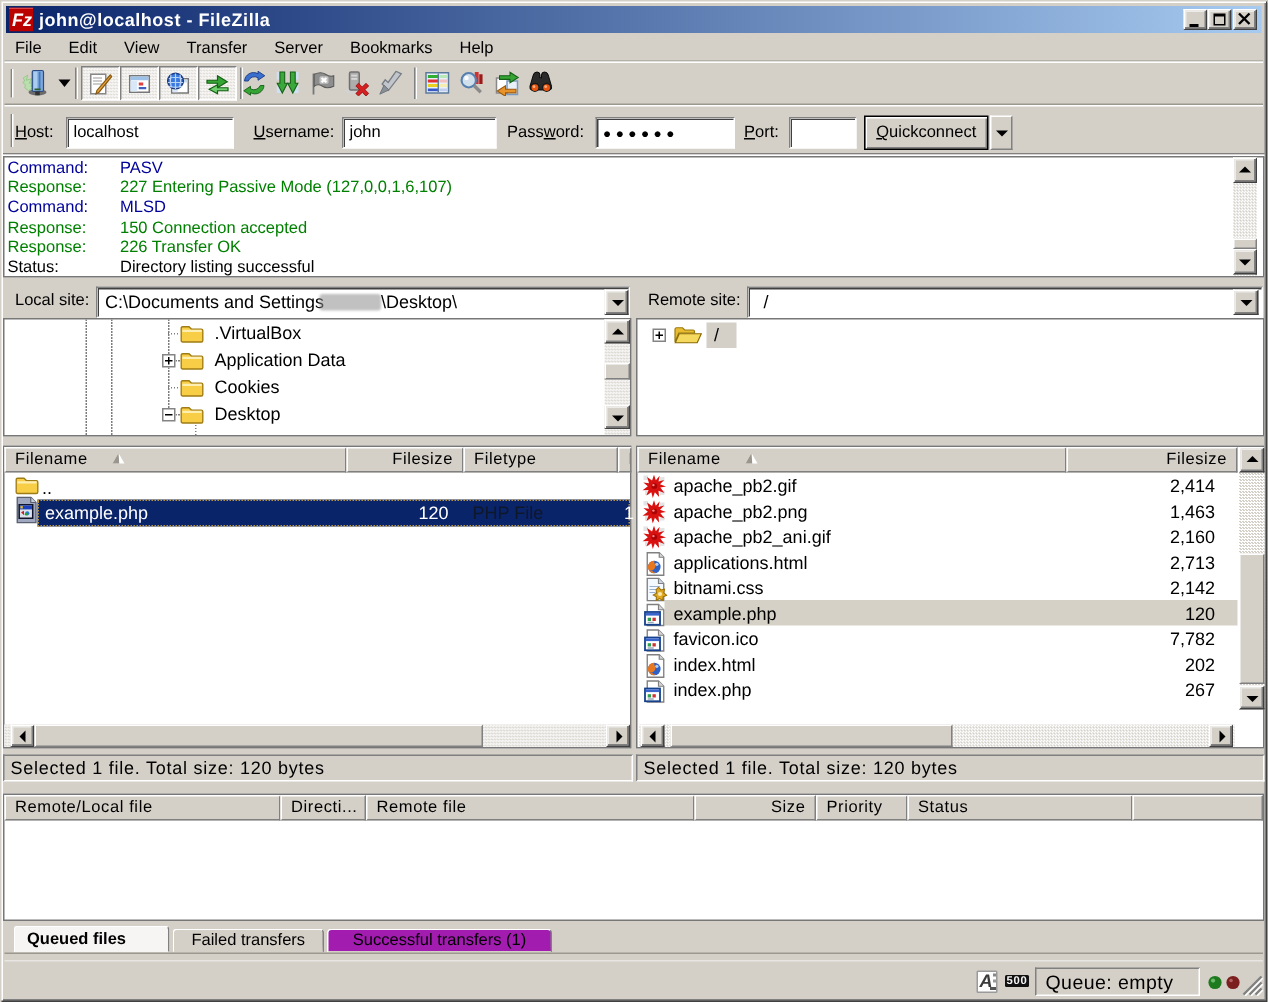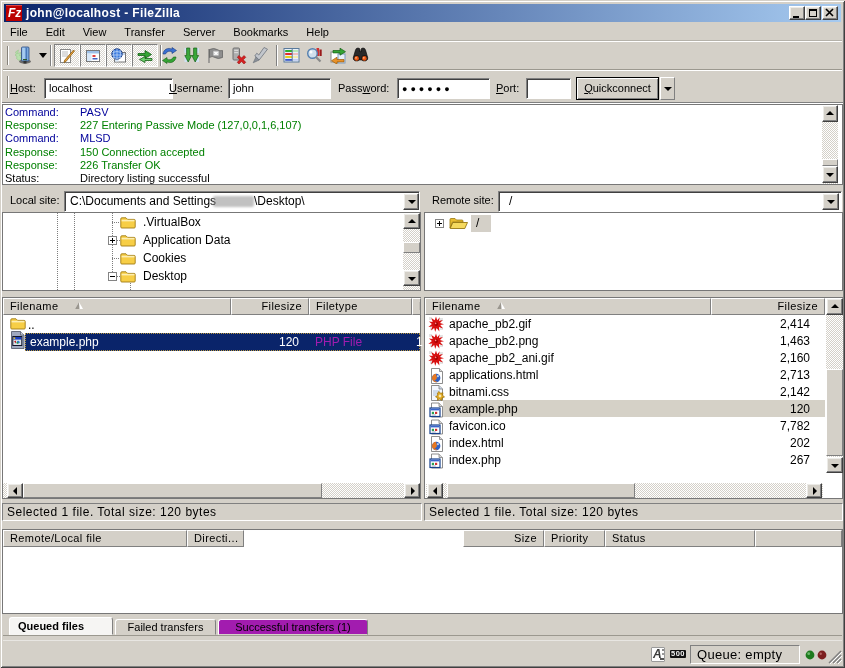--- a/index.html
+++ b/index.html
@@ -161,21 +161,21 @@
       <circle cx="12.4" cy="11.2" r="3.1" fill="#1a1a1a"></circle>
 <circle cx="4.6" cy="11.4" r="2.3" fill="#e85510"></circle>
       <circle cx="12.4" cy="11.4" r="2.3" fill="#e85510"></circle>
 <circle cx="4" cy="10.8" r=".9" fill="#ffb080"></circle>
       <circle cx="11.8" cy="10.8" r=".9" fill="#ffb080"></circle>
 </svg>
 <div class="abs" style="left:3px;top:69px;width:839px;height:0;border-top:1px solid #9b988f;border-bottom:1px solid #fff"></div>
 
 <div class="abs grip" style="left:7px;top:76px;height:22px"></div>
 <div class="abs lbl" style="left:10px;top:78px"><u>H</u>ost:</div>
-<div class="abs txt" style="left:44px;top:78px;width:129px;height:21px">localhost</div>
+<div class="abs txt" style="left:44px;top:78px;width:112px;height:21px">localhost</div>
 <div class="abs lbl" style="left:169px;top:78px"><u>U</u>sername:</div>
 <div class="abs txt" style="left:228px;top:78px;width:103px;height:21px">john</div>
 <div class="abs lbl" style="left:338px;top:78px">Pass<u>w</u>ord:</div>
 <div class="abs txt" style="left:397px;top:78px;width:93px;height:21px;font-size:9px;letter-spacing:3px;line-height:20px">●●●●●●</div>
 <div class="abs lbl" style="left:496px;top:78px"><u>P</u>ort:</div>
 <div class="abs txt" style="left:526px;top:78px;width:45px;height:21px"></div>
 <div class="abs" style="left:576px;top:77px;width:83px;height:23px;background:#d4d0c8;border:1px solid #000;box-shadow:inset 1px 1px 0 #fff,inset -1px -1px 0 #808080;text-align:center;line-height:21px"><u>Q</u>uickconnect</div>
 <div class="abs raised2" style="left:660px;top:77px;width:15px;height:23px">
       <div class="ard abs" style="left:3px;top:9px"></div>
     </div>
@@ -376,21 +376,21 @@
 <rect x="1.6" y="6.1" width="8.8" height="1.8" fill="#3a66cc"></rect>
 <rect x="2.8" y="9.3" width="2.2" height="2.2" fill="#2aa050"></rect>
       <rect x="6" y="9.3" width="2.2" height="2.2" fill="#d03030"></rect>
       <rect x="2.8" y="12" width="4" height="1" fill="#9ab"></rect>
 </svg>
 
 <div class="frow" style="left:28px;top:317px">..</div>
 <div class="abs" style="left:25px;top:333px;width:395px;height:18px;background:#0a246a;border:1px dotted #b9973c;z-index:1"></div>
 <div class="frow" style="left:30px;top:334px;color:#fff;z-index:2">example.php</div>
 <div class="frow" style="left:231px;top:334px;width:68px;text-align:right;color:#fff;z-index:2">120</div>
-<div class="frow" style="left:315px;top:334px;color:#a21caf;z-index:2">PHP File</div>
+<div class="frow" style="left:315px;top:334px;color:#0f172a;z-index:2">PHP File</div>
 <div class="frow" style="left:416px;top:334px;color:#fff;z-index:2">1</div>
 
 <div class="abs" style="left:443px;top:400px;width:382px;height:17px;background:#d5d1c7"></div>
 <div class="frow" style="left:449px;top:316px">apache_pb2.gif</div>
 <div class="frow" style="left:449px;top:333px">apache_pb2.png</div>
 <div class="frow" style="left:449px;top:350px">apache_pb2_ani.gif</div>
 <div class="frow" style="left:449px;top:367px">applications.html</div>
 <div class="frow" style="left:449px;top:384px">bitnami.css</div>
 <div class="frow" style="left:449px;top:401px">example.php</div>
 <div class="frow" style="left:449px;top:418px">favicon.ico</div>
@@ -430,20 +430,21 @@
       <div class="ard abs" style="left:4px;top:6px"></div>
     </div>
 <div class="abs raised2" style="left:826px;top:369px;width:17px;height:87px"></div>
 
 <div class="abs" style="left:2px;top:503px;width:420px;height:18px;border:1px solid;border-color:#808080 #fff #fff #808080;line-height:16px;padding-left:4px;font-size:12px;letter-spacing:.5px">Selected 1 file. Total size: 120 bytes</div>
 <div class="abs" style="left:424px;top:503px;width:419px;height:18px;border:1px solid;border-color:#808080 #fff #fff #808080;line-height:16px;padding-left:4px;font-size:12px;letter-spacing:.5px">Selected 1 file. Total size: 120 bytes</div>
 
 <div class="abs panel" style="left:2px;top:529px;width:841px;height:85px"></div>
 <div class="hcell" style="left:3px;top:530px;width:184px">Remote/Local file</div>
 <div class="hcell" style="left:187px;top:530px;width:57px">Directi...</div>
+<div class="hcell" style="left:244px;top:530px;width:219px">Remote file</div>
 <div class="hcell hcellr" style="left:463px;top:530px;width:81px">Size</div>
 <div class="hcell" style="left:544px;top:530px;width:61px">Priority</div>
 <div class="hcell" style="left:605px;top:530px;width:150px">Status</div>
 <div class="hcell" style="left:755px;top:530px;width:87px"></div>
 
 <div class="abs" style="left:9px;top:617px;width:104px;height:18px;background:#f6f5f3;border:1px solid;border-color:#fff #808080 #f6f5f3 #fff;border-radius:3px 3px 0 0;padding-left:8px;line-height:17px;font-weight:bold">Queued files</div>
 <div class="abs" style="left:115px;top:619px;width:101px;height:16px;background:#d4d0c8;border:1px solid;border-color:#fff #808080 #d4d0c8 #fff;border-radius:3px 3px 0 0;text-align:center;line-height:14px">Failed transfers</div>
 <div class="abs" style="left:218px;top:619px;width:150px;height:16px;background:#a21caf;border:1px solid;border-color:#fff #808080 #d4d0c8 #fff;border-radius:3px 3px 0 0;text-align:center;line-height:14px">Successful transfers (1)</div>
 <div class="abs" style="left:3px;top:635px;width:839px;height:0;border-top:1px solid #9b988f"></div>
 

